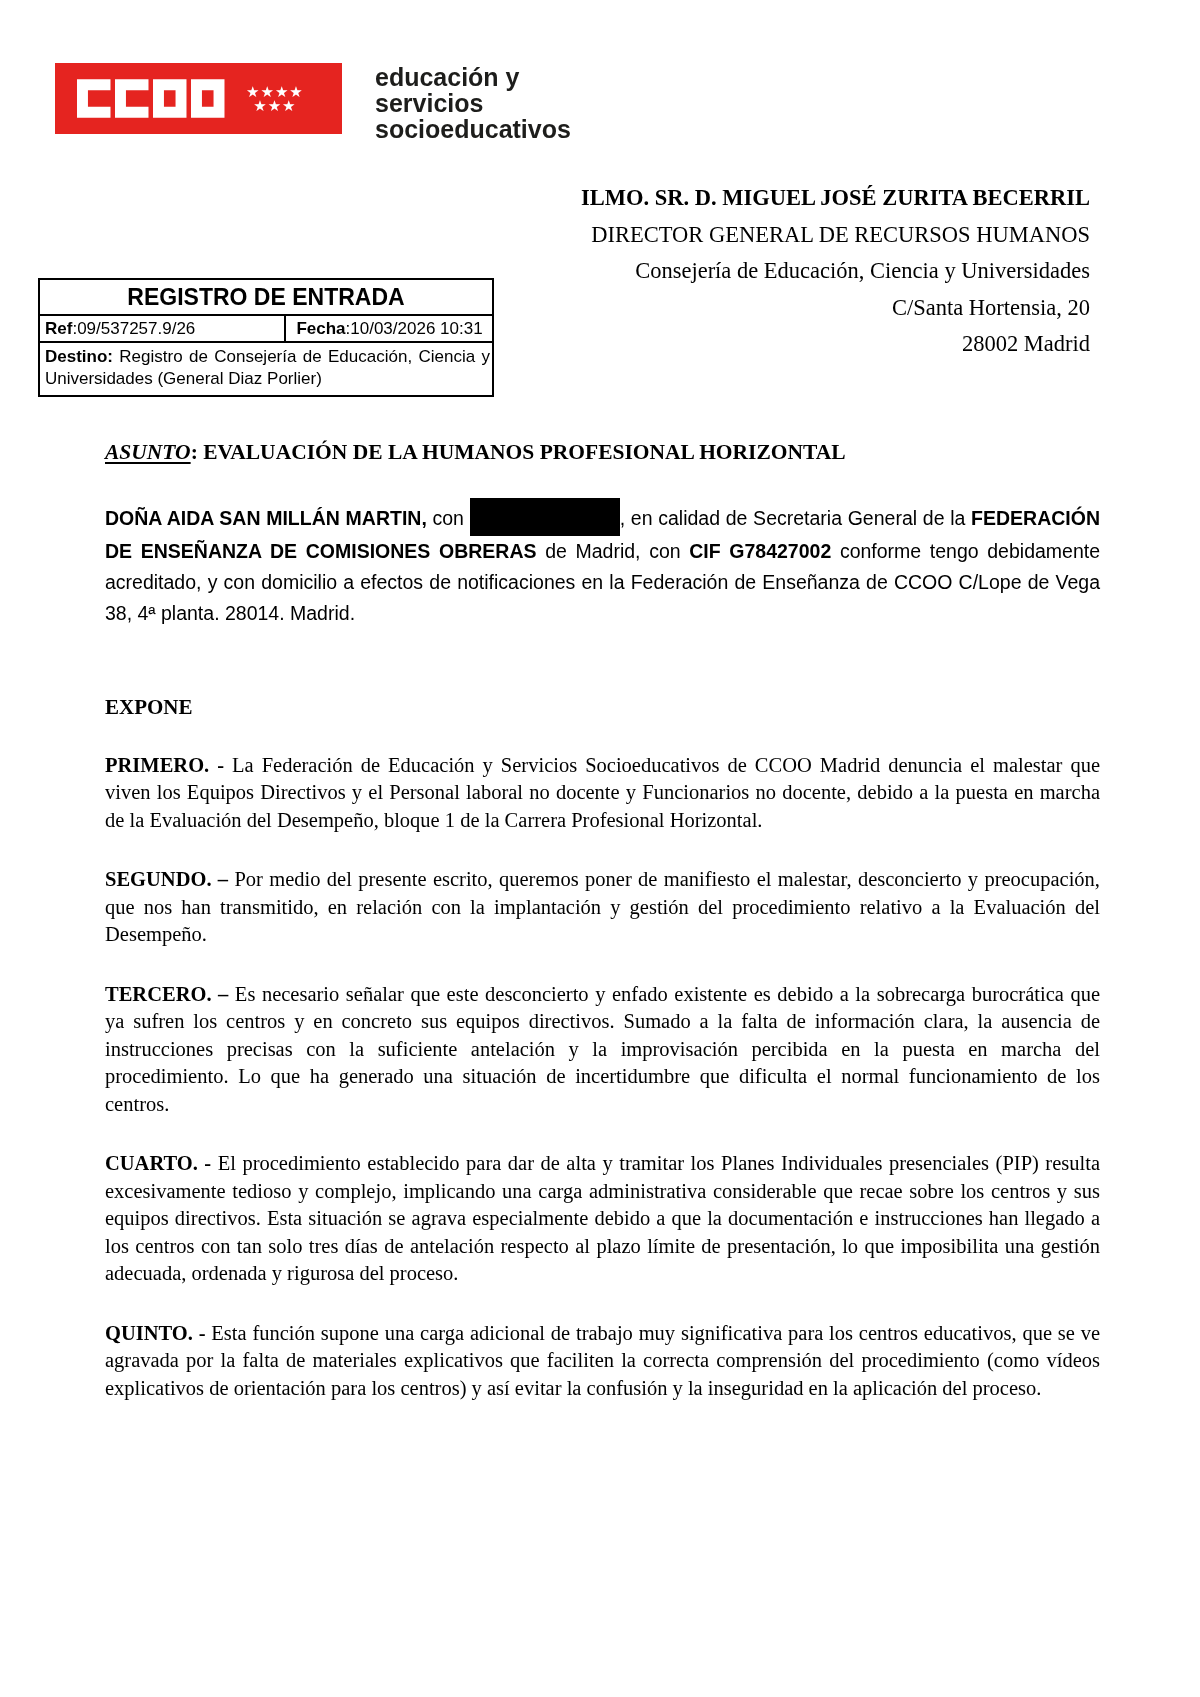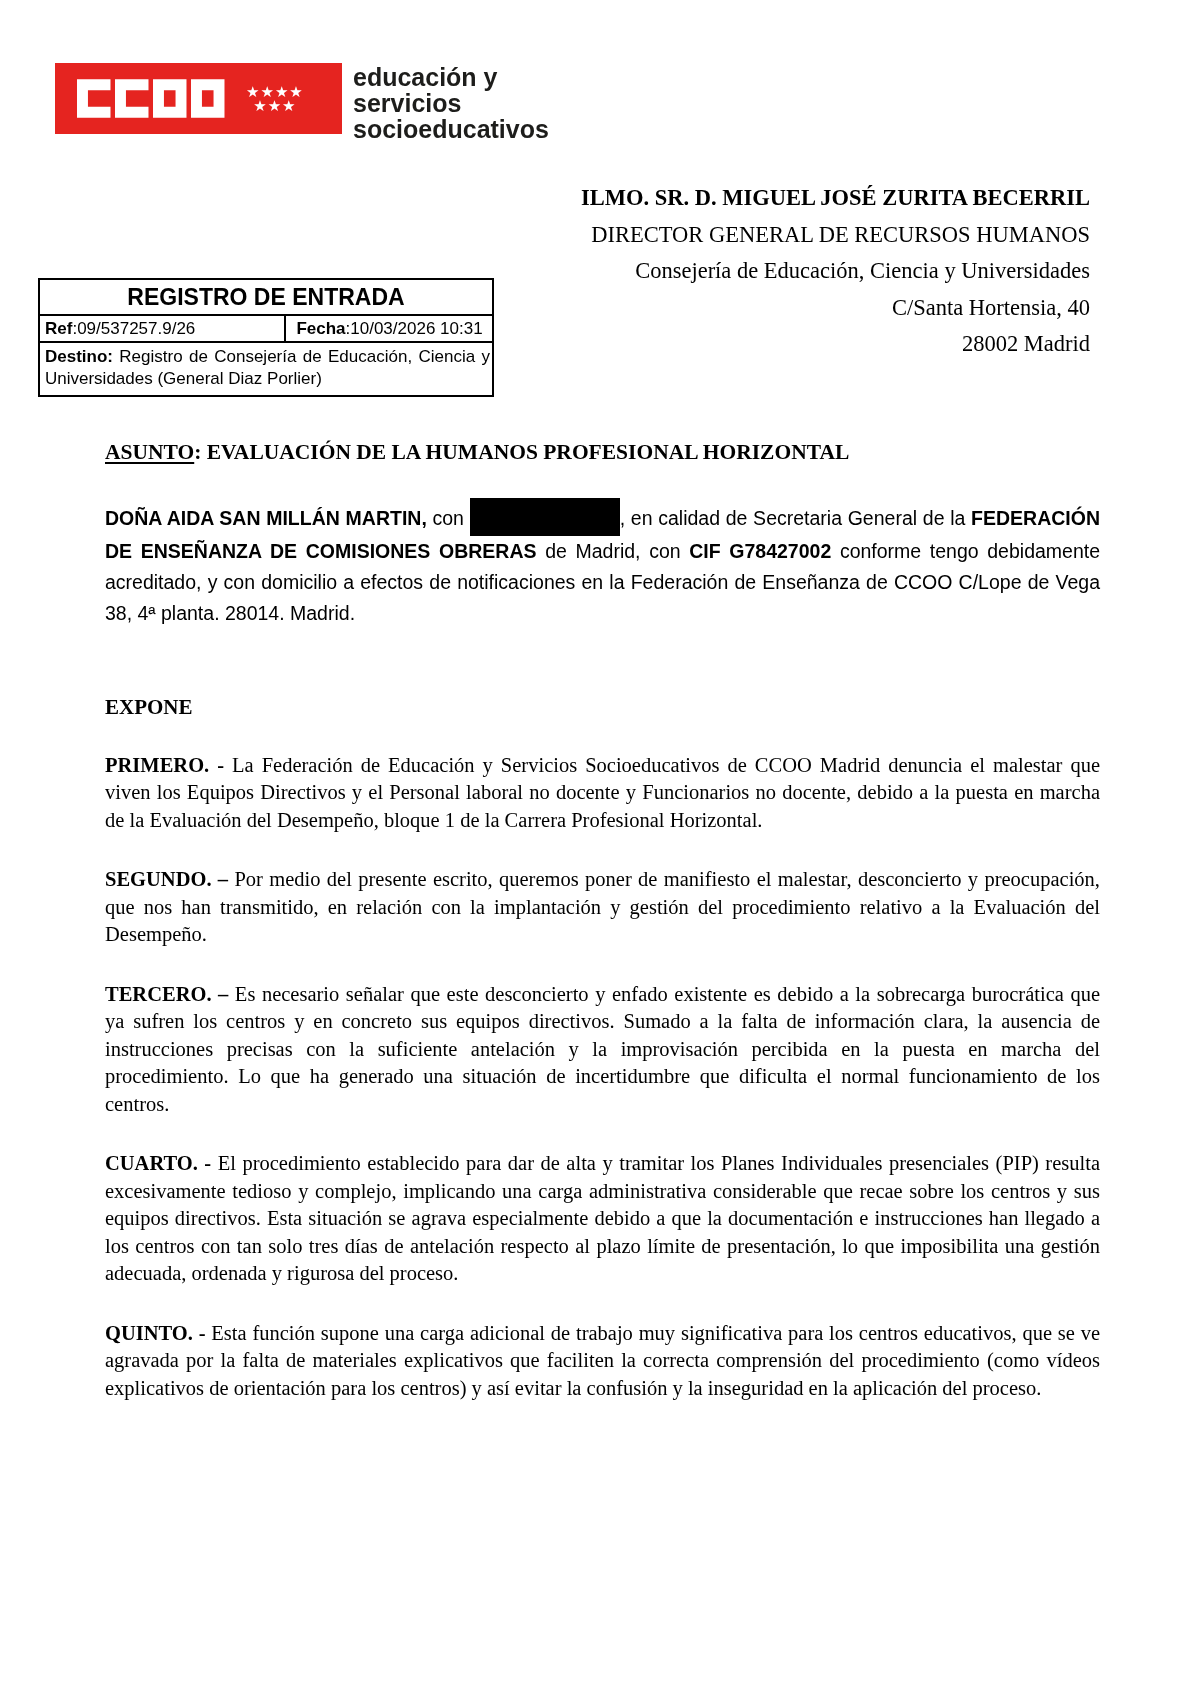--- a/index.html
+++ b/index.html
@@ -18,21 +18,21 @@
   .logo-box {
     width: 287px; height: 71px;
     background: #e52420;
     display: flex; align-items: center;
     padding-left: 22px;
   }
   .ccoo-svg { display: block; width: 152px; height: 39px; }
   .stars { margin-left: 17px; color: #fff; text-align: center; line-height: 14px; font-size: 15px; letter-spacing: 1px; font-family: "DejaVu Sans", sans-serif; }
   .stars div { white-space: nowrap; }
   .tagline {
-    margin-left: 11px; padding-top: 1px;
+    margin-left: 33px; padding-top: 1px;
     font-family: "Liberation Sans", sans-serif;
     font-weight: bold; font-size: 25px; line-height: 26px; color: #1d1d1b;
   }
 
   
   .recipient {
     position: absolute; top: 180px; right: 110px;
     text-align: right;
     font-size: 22.5px; line-height: 36.5px;
   }
@@ -50,21 +50,21 @@
   .stamp-cell-ref { width: 54%; padding: 1px 4px 1px 5px; border-radius: 9px; }
   .stamp-cell-date { flex: 1; border-left: 2px solid #000; padding: 1px 4px 1px 5px; text-align: center; }
   .stamp-dest { font-size: 17px; line-height: 22px; padding: 3px 2px 5px 5px; text-align: justify; }
   .stamp b { font-weight: bold; }
 
   
   .subject {
     position: absolute; top: 440px; left: 105px; width: 995px;
     font-weight: bold; font-size: 21.5px;
   }
-  .subject .u { text-decoration: underline; text-decoration-thickness: 2px; text-underline-offset: 3px; }
+  .subject .u { text-decoration: underline; text-decoration-thickness: 2px; text-underline-offset: 3px; font-style: italic; }
 
   
   .letter-body { position: absolute; top: 503px; left: 105px; width: 995px; }
   .intro {
     font-family: "Liberation Sans", sans-serif;
     font-size: 19.5px; line-height: 31px; text-align: justify;
   }
   .intro .b { font-weight: bold; }
   .redaction {
     display: inline-block; width: 150px; height: 38px;
@@ -95,21 +95,21 @@
     <div>educación y</div>
     <div>servicios</div>
     <div>socioeducativos</div>
   </div>
 </div>
 
 <div class="recipient">
   <div class="bold">ILMO. SR. D. MIGUEL JOSÉ ZURITA BECERRIL</div>
   <div>DIRECTOR GENERAL DE RECURSOS HUMANOS</div>
   <div>Consejería de Educación, Ciencia y Universidades</div>
-  <div>C/Santa Hortensia, 40</div>
+  <div>C/Santa Hortensia, 20</div>
   <div>28002 Madrid</div>
 </div>
 
 <div class="stamp">
   <div class="stamp-title">REGISTRO DE ENTRADA</div>
   <div class="stamp-row">
     <div class="stamp-cell-ref"><b>Ref</b><span>:09/537257.9/26</span></div>
     <div class="stamp-cell-date"><b>Fecha</b><span>:10/03/2026 10:31</span></div>
   </div>
   <div class="stamp-dest"><b>Destino:</b><span> Registro de Consejería de Educación, Ciencia y Universidades (General Diaz Porlier)</span></div>

